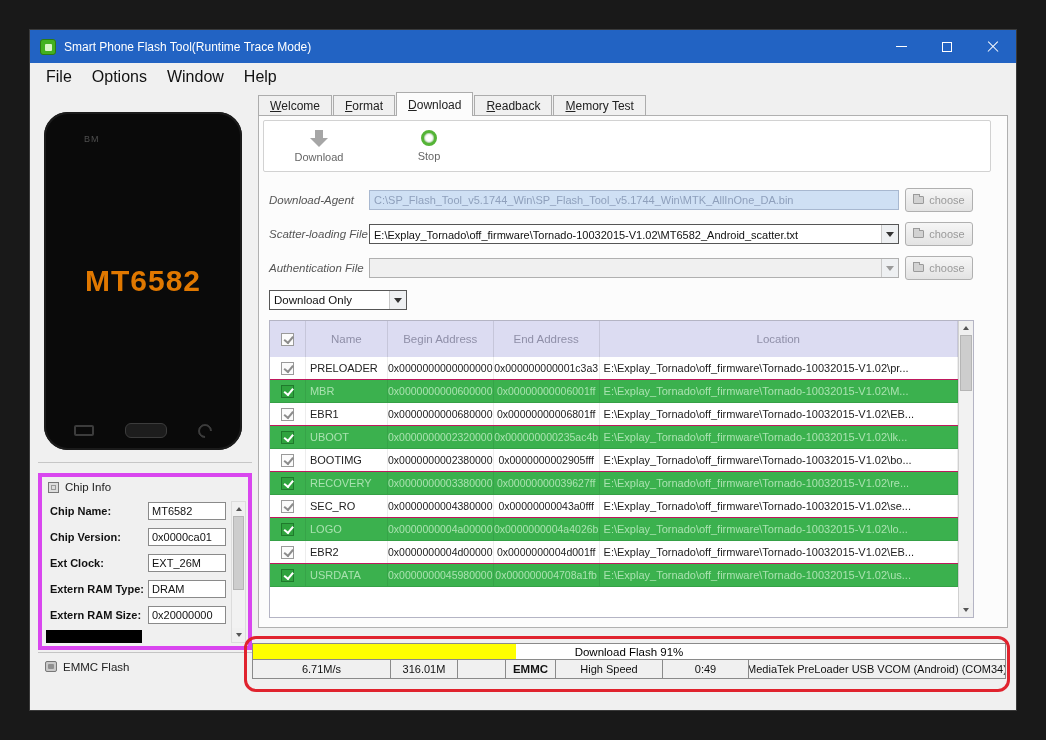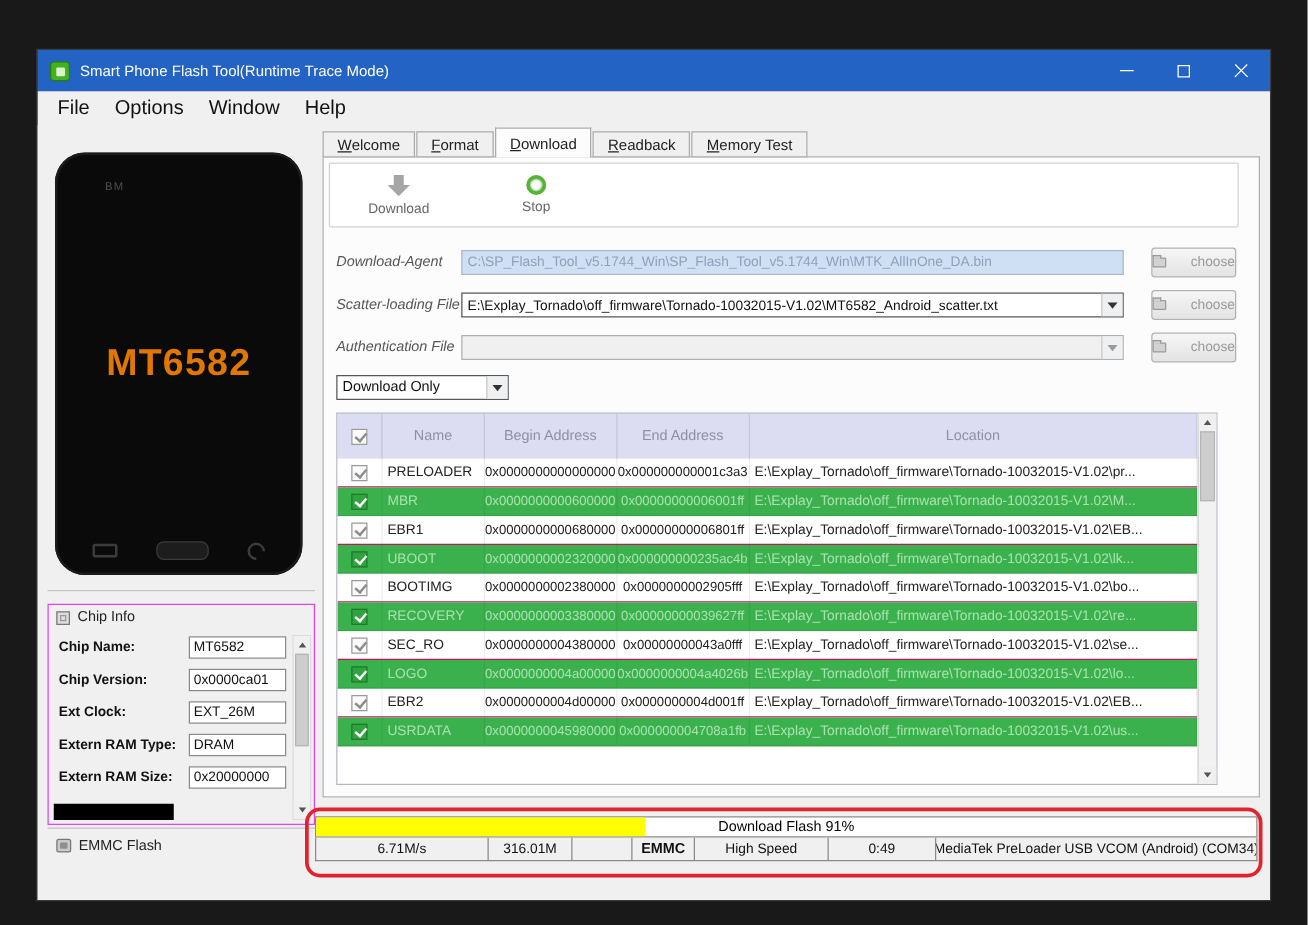--- a/index.html
+++ b/index.html
@@ -1,19 +1,19 @@
 <!DOCTYPE html>
 <html style="--titlebar-blue: #2263c3; --green-row: #3bb14e; --green-row-text: #a9e2af; --progress-yellow: #ffff00; --highlight-red: #e0232e; --chip-orange: #e07800; --header-bg: #dcdcf2; --header-text: #8f8fa8;"><head>
 <meta charset="utf-8">
 <style>
   * { margin:0; padding:0; box-sizing:border-box; }
   html,body { width:1046px; height:740px; }
   body { background:#191919; font-family:"Liberation Sans", sans-serif; position:relative; overflow:hidden; }
 
-  .window { position:absolute; left:30px; top:40px; width:986px; height:680px; background:#404040; outline:1px solid #3a3a3a; }
+  .window { position:absolute; left:30px; top:30px; width:986px; height:680px; background:#14b8a6; outline:1px solid #3a3a3a; }
 
   
   .titlebar { height:33px; background:var(--titlebar-blue,#2263c3); display:flex; align-items:center; padding-left:10px; }
   .app-icon { width:16px; height:16px; background:#43b120; border:1px solid #2c7a12; border-radius:3px; margin-right:8px; position:relative; flex:none; }
   .app-icon::after { content:""; position:absolute; left:4px; top:4px; width:7px; height:7px; background:#d8f5c8; border-radius:1px; }
   .title { color:#fff; font-size:12px; }
   .win-controls { margin-left:auto; display:flex; height:100%; }
   .winbtn { width:46px; height:100%; display:flex; align-items:center; justify-content:center; position:relative; }
   .glyph-min { width:11px; height:1px; background:#fff; }
   .glyph-max { width:10px; height:10px; border:1px solid #fff; }
@@ -33,21 +33,21 @@
   .phone { position:absolute; left:6px; top:22px; width:198px; height:338px; background:#0a0a0a; border-radius:24px; box-shadow:inset 0 0 0 2px #1b1b1b; }
   .phone-brand { position:absolute; left:40px; top:22px; color:#4e4e4e; font-size:9px; letter-spacing:1px; }
   .phone-chip { position:absolute; left:0; right:0; top:152px; text-align:center; color:var(--chip-orange,#e07800); font-size:30px; font-weight:bold; letter-spacing:1px; }
   .phone-bottom { position:absolute; bottom:12px; left:0; right:0; display:flex; align-items:center; justify-content:space-between; padding:0 30px; }
   .menu-key { width:20px; height:11px; border:2px solid #3c3c3c; border-radius:2px; }
   .home-key { width:42px; height:15px; background:#1d1d1d; border:1px solid #3c3c3c; border-radius:6px; }
   .back-key { width:14px; height:14px; border:2.5px solid #3c3c3c; border-radius:50%; border-right-color:transparent; transform:rotate(45deg); }
 
   .left-divider { position:absolute; left:0; top:372px; width:214px; height:1px; background:#c6c6c6; }
 
-  .chip-group { position:absolute; left:0; top:383px; width:214px; height:177px; border:1px solid #d946ef; background:#f0f0f0; }
+  .chip-group { position:absolute; left:0; top:383px; width:214px; height:177px; border:4px solid #d946ef; background:#f0f0f0; }
   .group-header { display:flex; align-items:center; gap:6px; padding:4px 6px 2px 6px; font-size:11.5px; color:#222; }
   .chip-icon { width:11px; height:11px; border:1px solid #777; background:#ddd; position:relative; flex:none; }
   .chip-icon::after { content:""; position:absolute; left:2px; top:2px; right:2px; bottom:2px; border:1px solid #999; }
   .chip-row { display:flex; justify-content:space-between; align-items:center; margin:6px 22px 0 8px; height:20px; }
   .chip-label { font-size:11px; font-weight:bold; color:#111; white-space:nowrap; }
   .chip-input { width:78px; height:18px; border:1px solid #8a8a8a; background:#fff; font-size:11px; padding:0 3px; font-family:inherit; color:#111; flex:none; }
   .clipped-bar { position:absolute; left:4px; bottom:3px; width:96px; height:13px; background:#000; }
 
   .vscroll { position:absolute; right:2px; top:24px; bottom:3px; width:15px; background:#f2f2f2; border:1px solid #dcdcdc; display:flex; flex-direction:column; }
   .scroll-arrow { height:14px; flex:none; display:flex; align-items:center; justify-content:center; background:#f0f0f0; }
@@ -78,21 +78,21 @@
 
   .form-row { position:absolute; left:10px; height:24px; display:flex; align-items:center; }
   .form-label { width:100px; font-size:11.5px; color:#555; flex:none;font-style:italic; }
   .agent-input { width:530px; height:20px; background:#cfe0f4; border:1px solid #a8b8d0; color:#8fa0bc; font-size:11px; padding:0 4px; font-family:inherit; flex:none; }
   .combo { position:relative; width:530px; height:20px; background:#fff; border:1px solid #565656; flex:none; }
   .combo input { border:none; outline:none; width:100%; height:100%; padding:0 20px 0 4px; font-size:11px; font-family:inherit; background:transparent; color:#111; }
   .arrow-btn { position:absolute; right:0; top:0; width:17px; height:100%; display:flex; align-items:center; justify-content:center; background:#eef0f2; border-left:1px solid #c8c8c8; }
   .tri-down { width:0; height:0; border-left:4px solid transparent; border-right:4px solid transparent; border-top:5px solid #333; }
   .combo.disabled { background:#f0f0f0; border-color:#b0b0b0; }
   .combo.disabled .tri-down { border-top-color:#9a9a9a; }
-  .choose-btn { width:68px; height:24px; margin-left:22px; background:linear-gradient(#f6f6f6,#e3e3e3); border:1px solid #b0b0b0; border-radius:3px; display:flex; align-items:center; justify-content:space-between; gap:5px; font-size:11px; color:#9a9a9a; flex:none; }
+  .choose-btn { width:68px; height:24px; margin-left:6px; background:linear-gradient(#f6f6f6,#e3e3e3); border:1px solid #b0b0b0; border-radius:3px; display:flex; align-items:center; justify-content:center; gap:5px; font-size:11px; color:#9a9a9a; flex:none; }
   .folder-icon { width:11px; height:8px; background:#d2d2d2; border:1px solid #9a9a9a; border-radius:1px; position:relative; }
   .folder-icon::before { content:""; position:absolute; top:-3px; left:-1px; width:5px; height:2px; background:#d2d2d2; border:1px solid #9a9a9a; border-bottom:none; }
 
   .mode-combo { position:absolute; left:10px; top:174px; width:138px; height:20px; background:#fff; border:1px solid #565656; display:flex; align-items:center; }
   .mode-combo .val { font-size:11.5px; padding-left:4px; color:#111; }
 
   
   .ptable { position:absolute; left:10px; top:204px; width:705px; height:298px; border:1px solid #b4b4c4; background:#fff; display:flex; }
   .ptable-main { width:689px; overflow:hidden; }
   .t-header { display:flex; height:36px; background:var(--header-bg,#dcdcf2); color:var(--header-text,#8f8fa8); font-size:11.5px; }

